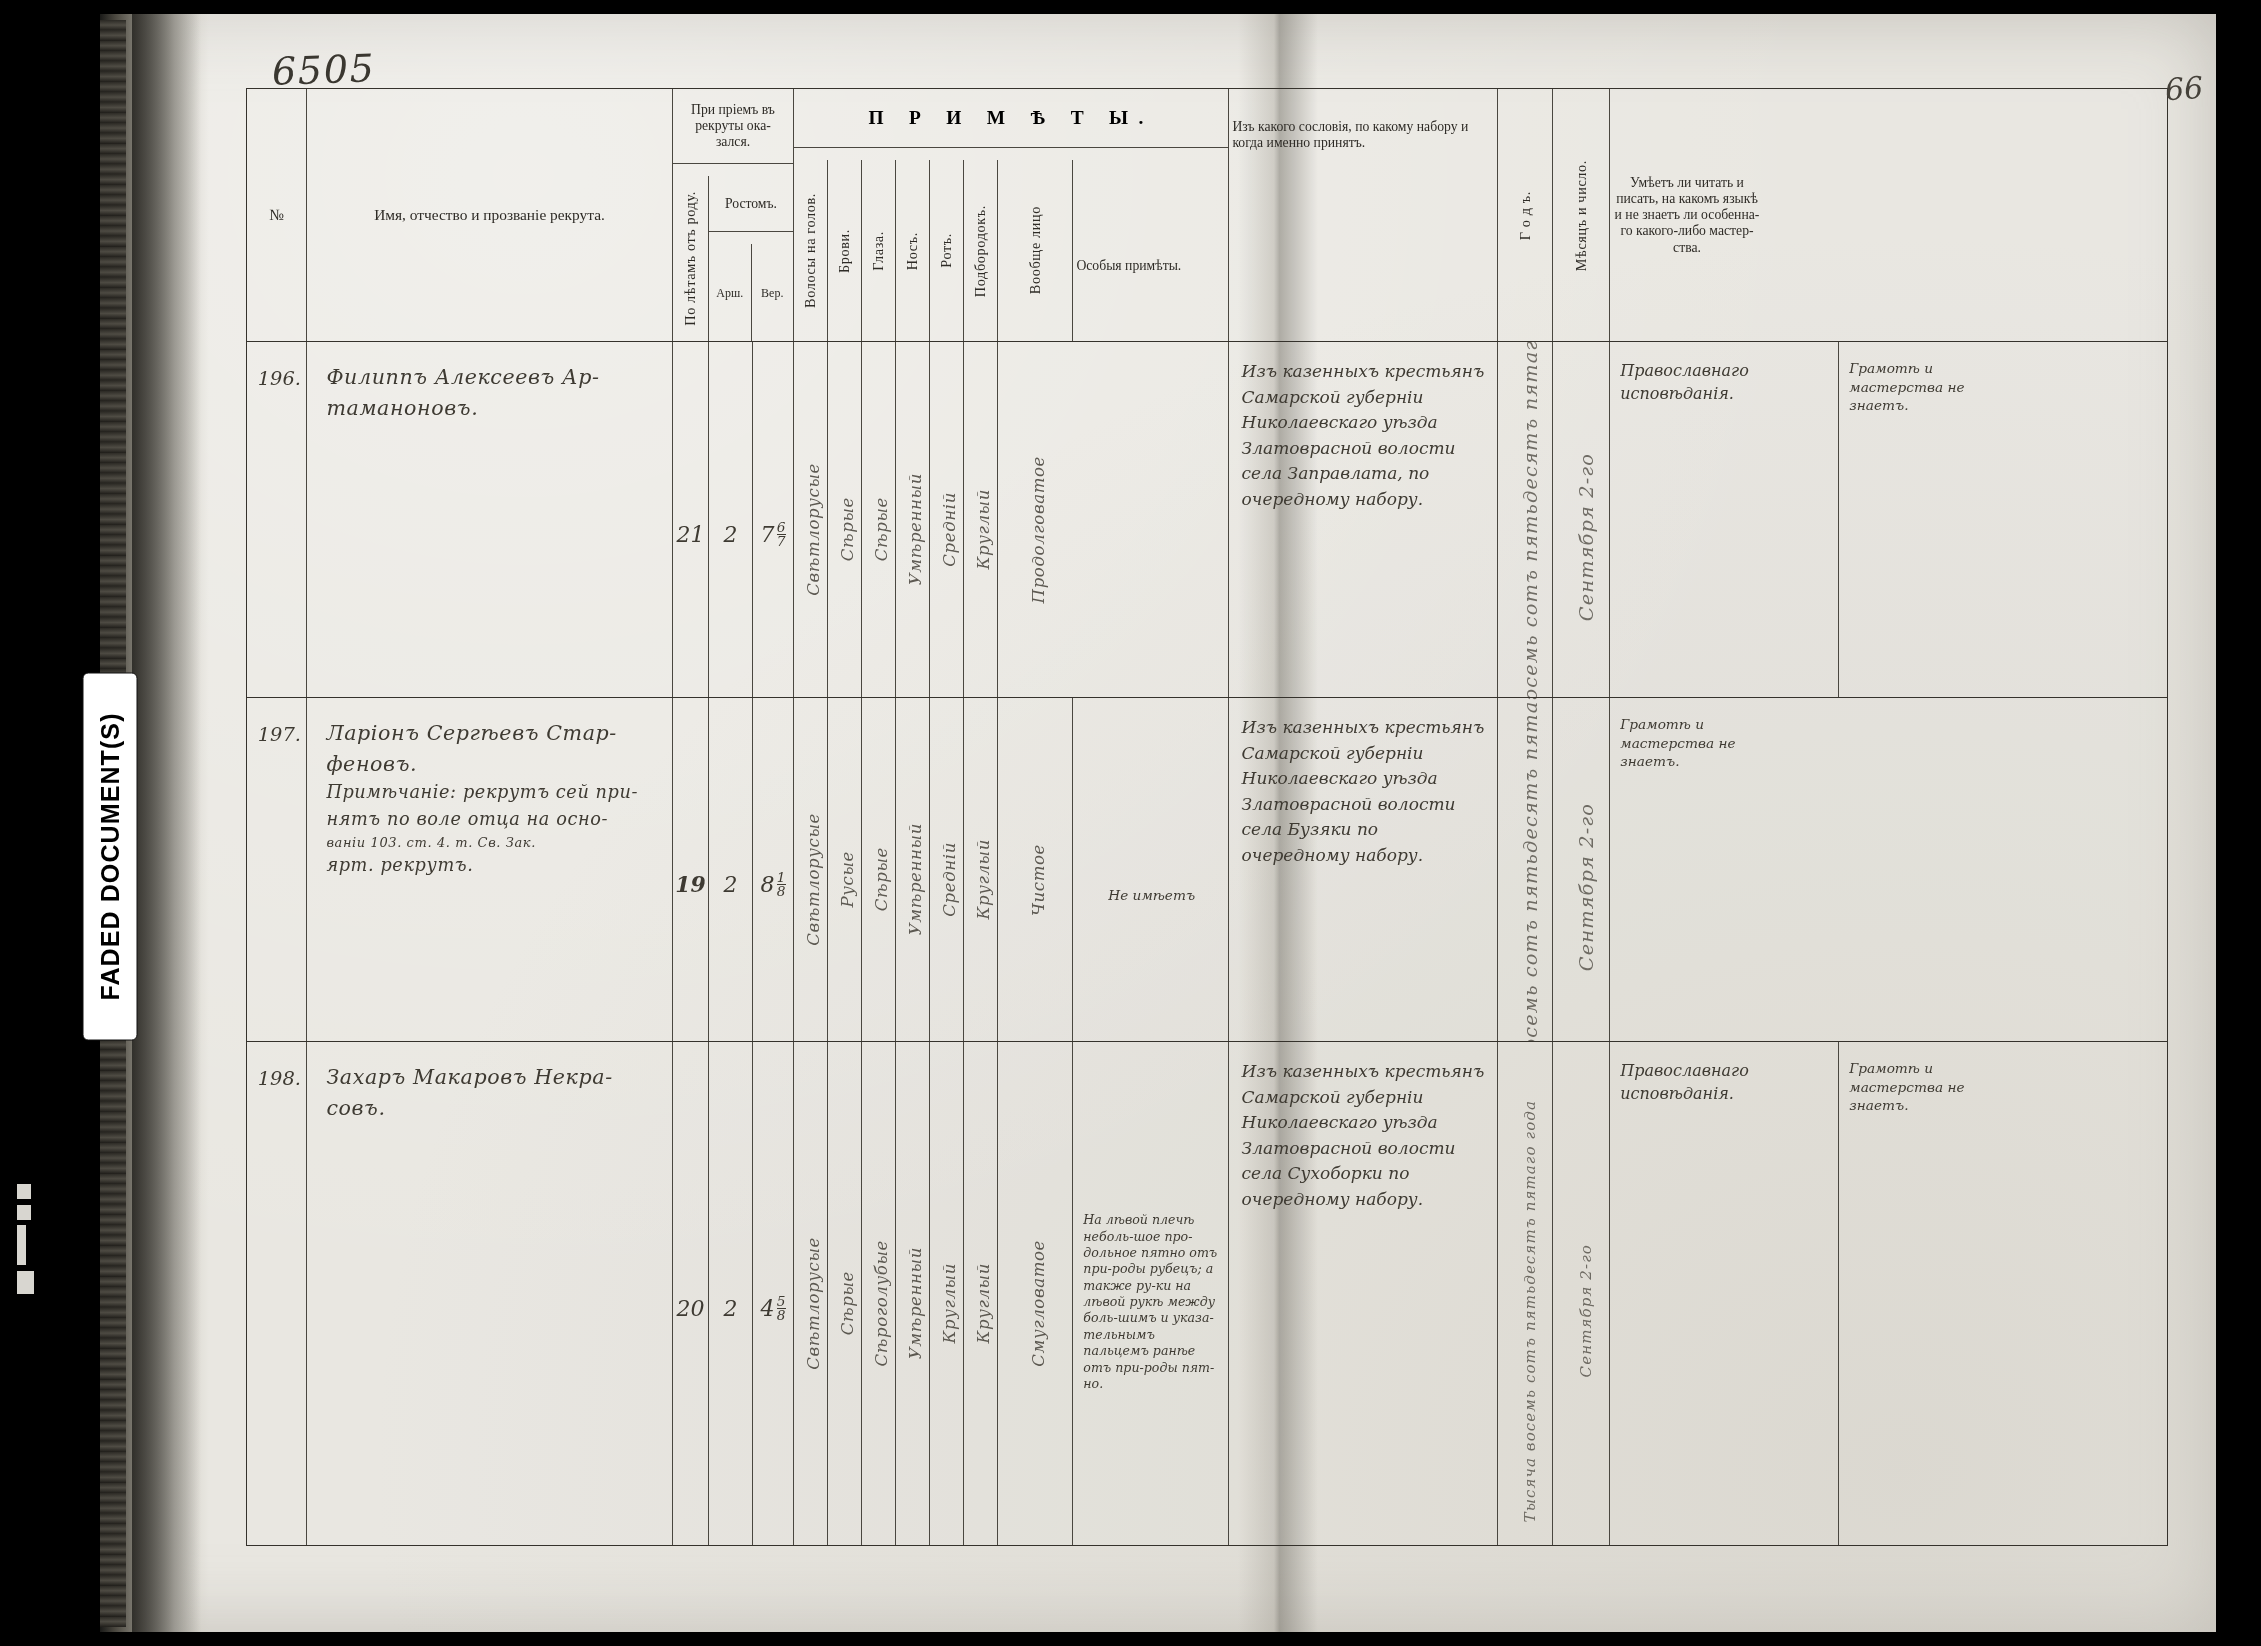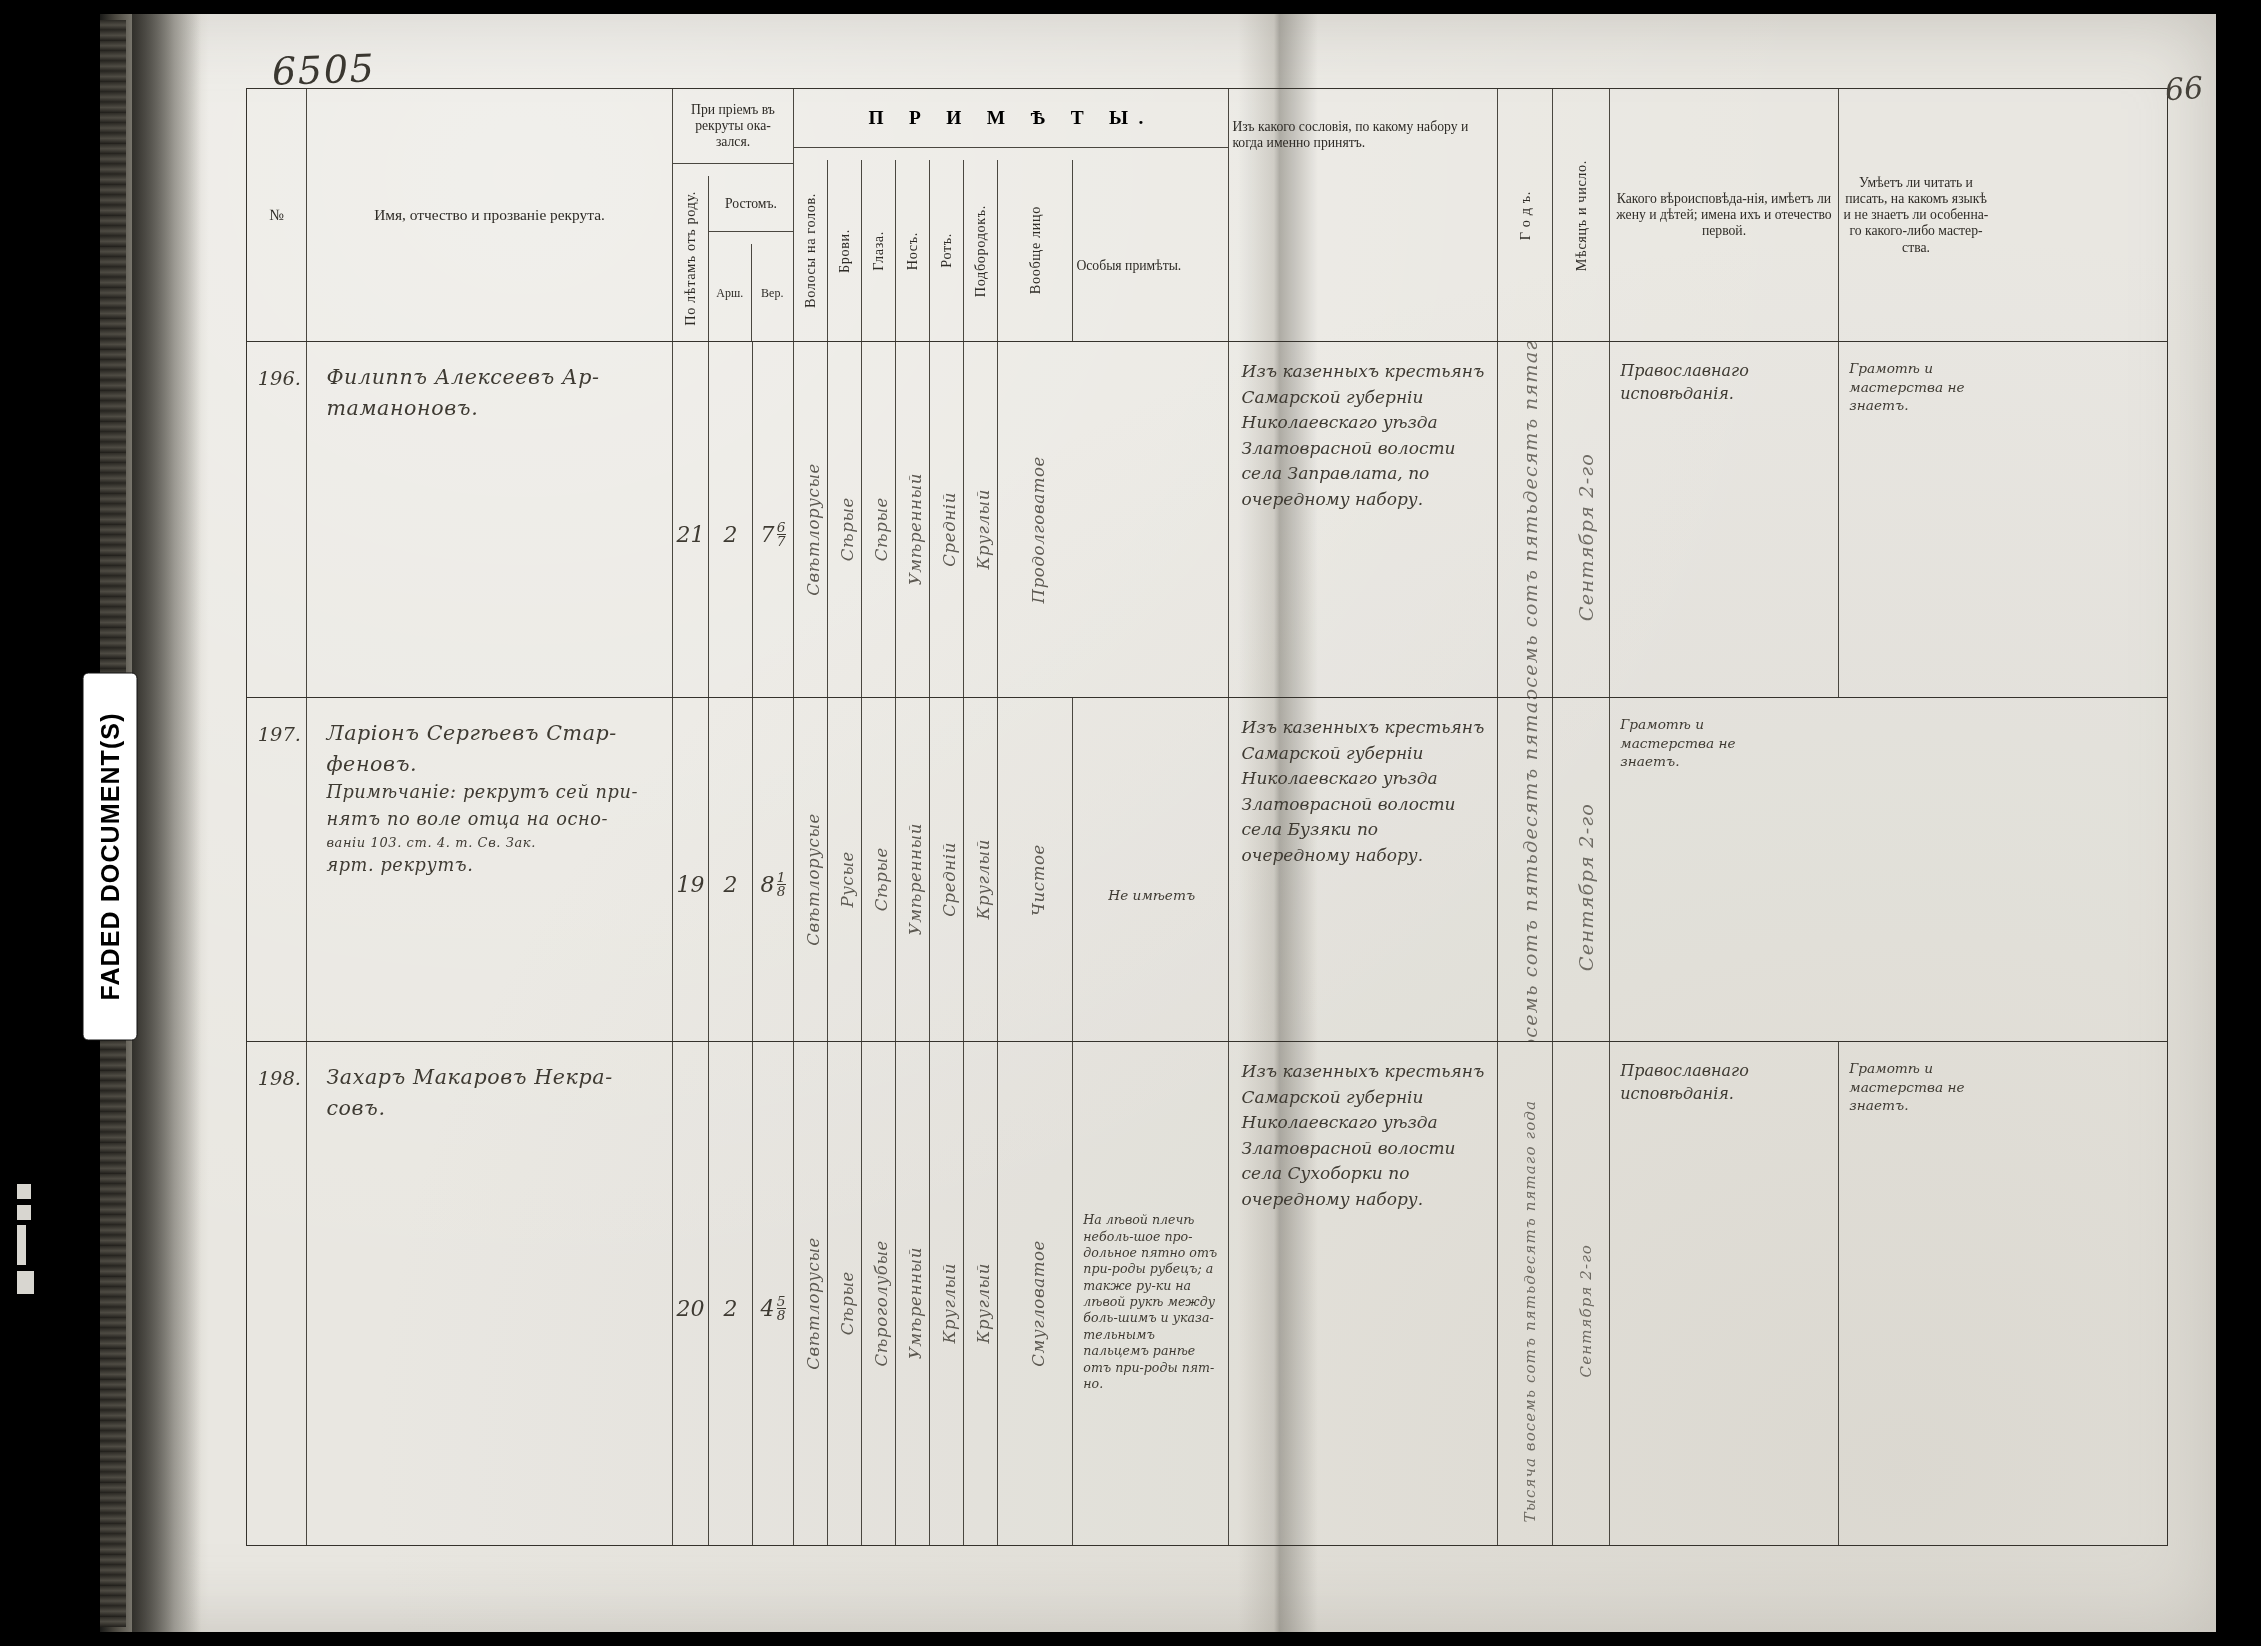--- a/index.html
+++ b/index.html
@@ -402,21 +402,20 @@
         <div class="splitbox">
           <div class="subcell" style="flex:0 0 54px;">
               <span class="vert">Г о д ъ.</span>
             </div>
           <div class="subcell" style="flex:1;">
               <span class="vert">Мѣсяцъ и число.</span>
             </div>
         </div>
       </div>
 
-      <div class="cell hcell small w-verois">Какого вѣроисповѣда-нія, имѣетъ ли жену и дѣтей; имена ихъ и отечество первой.</div>
 
       <div class="cell hcell small w-umeet">Умѣетъ ли читать и писать, на какомъ языкѣ и не знаетъ ли особенна-го какого-либо мастер-ства.</div>
     </div>
 
     <div class="row brow" id="r1">
       <div class="bcell w-num">
           <div class="hw hw-num">196.</div>
         </div>
       <div class="bcell w-name">
         <div class="hw hw-name">
@@ -498,21 +497,21 @@
           <span class="l">Ларіонъ Сергѣевъ Стар-</span>
           <span class="l">феновъ.</span>
           <span class="l" style="font-size:17.7px;">Примѣчаніе: рекрутъ сей при-</span>
           <span class="l" style="font-size:17.7px;">нятъ по воле отца на осно-</span>
           <span class="l" style="font-size:13px;">ваніи 103. ст. 4. т. Св. Зак.</span>
           <span class="l" style="font-size:17.7px;">ярт. рекрутъ.</span>
         </div>
       </div>
       <div class="bcell" style="width:121px;">
         <div class="splitbox">
-          <div class="subcell" style="flex:0 0 35px;">
+          <div class="subcell" style="flex:0 0 35px;font-weight:bold;">
               <div class="hw hw-center">19</div>
             </div>
           <div class="subcell" style="flex:0 0 43px;">
               <div class="hw hw-center">2</div>
             </div>
           <div class="subcell" style="flex:1;">
             <div class="hw hw-frac">
               <span>8</span>
               <span class="frac">
                 <span>1</span>

